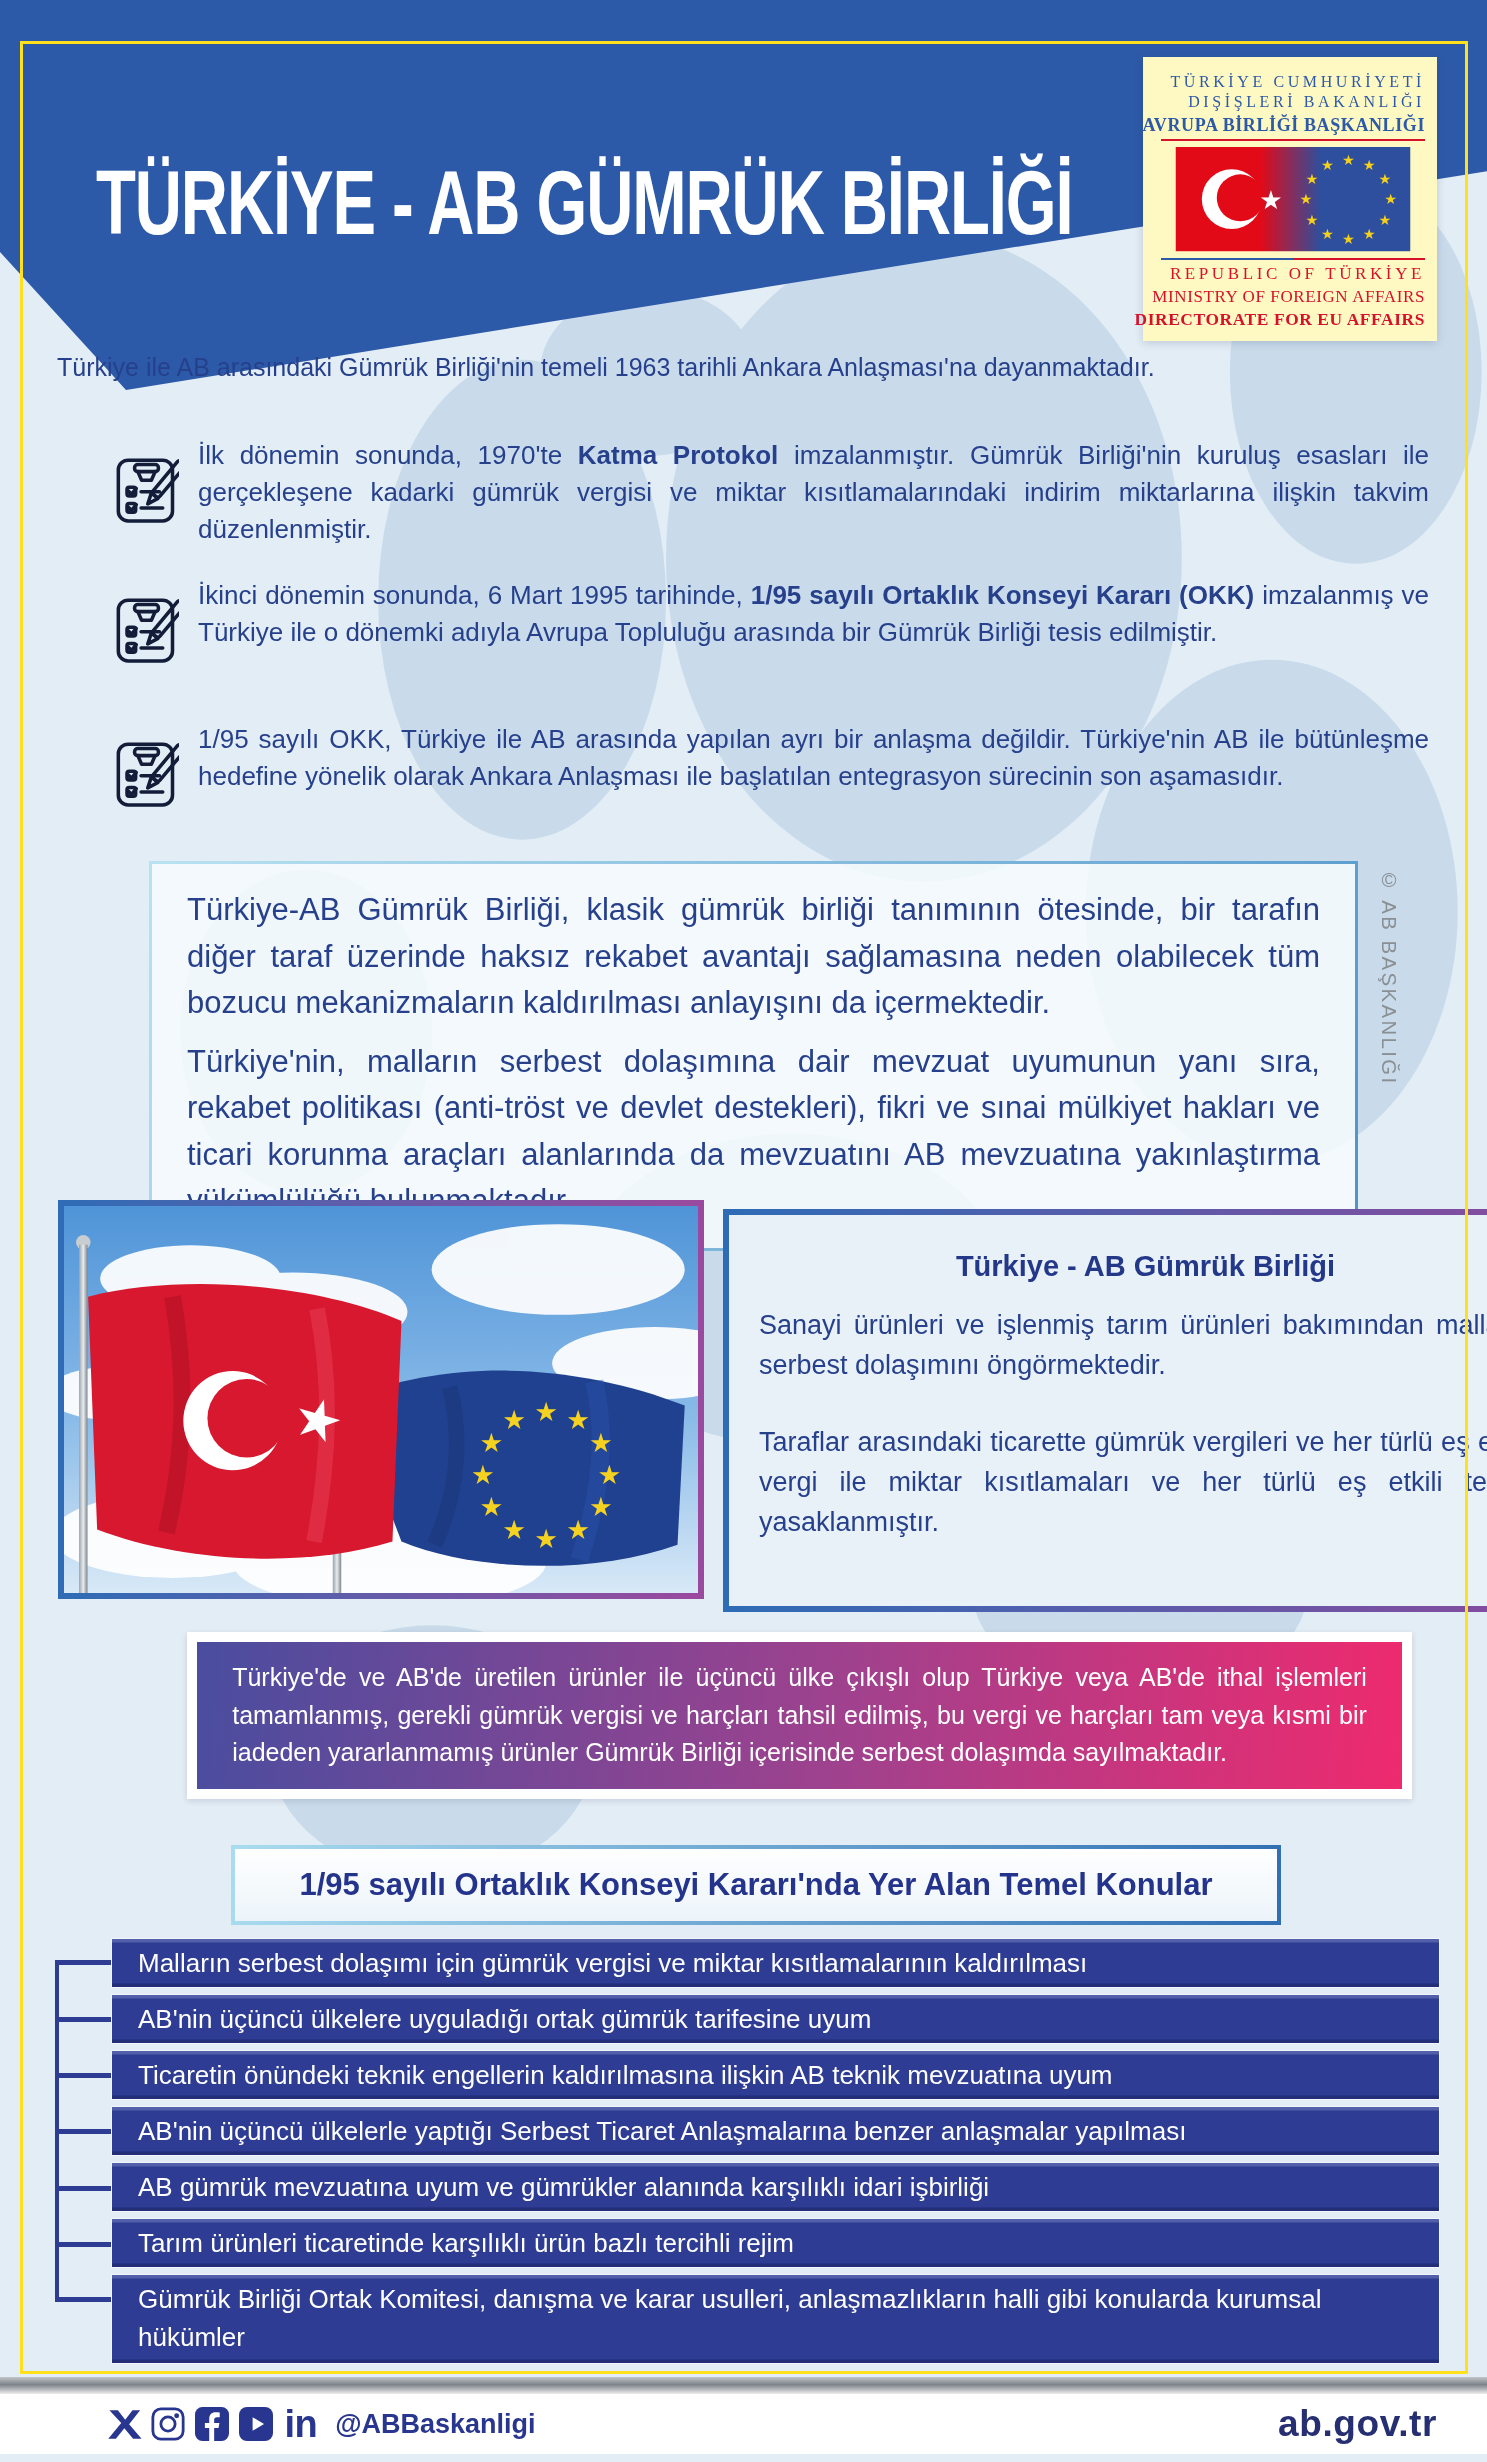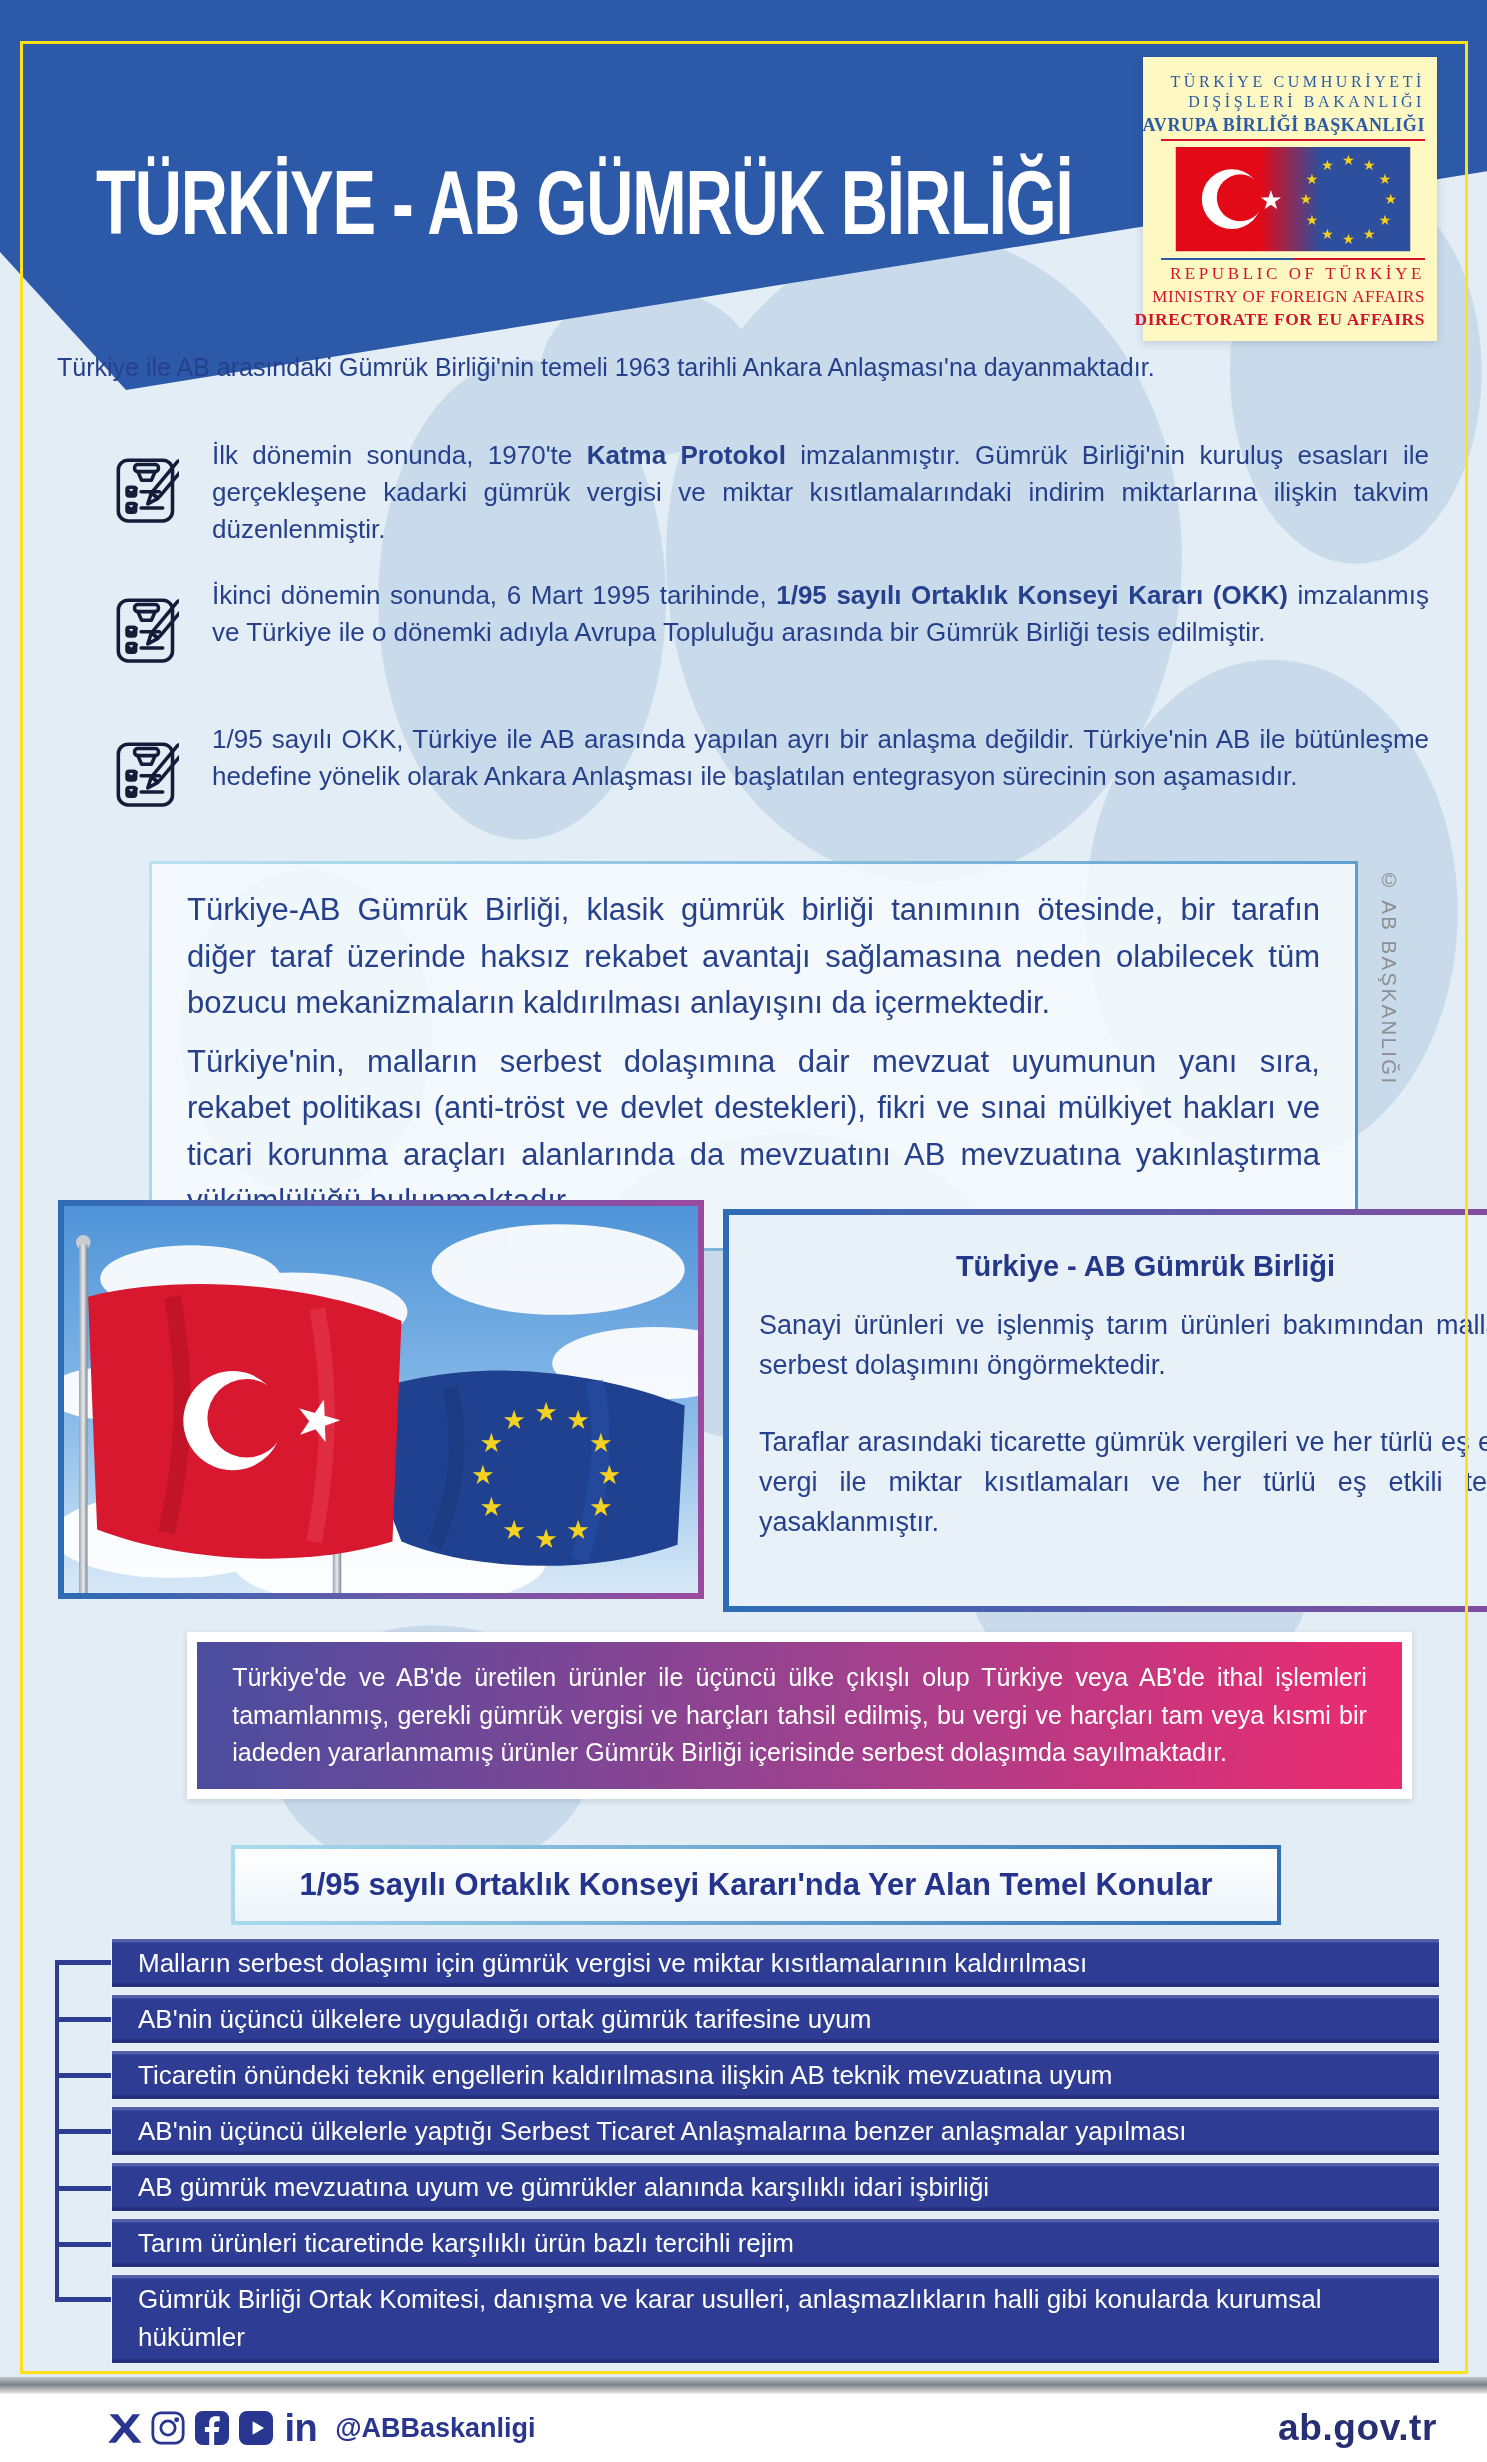--- a/index.html
+++ b/index.html
@@ -22,21 +22,21 @@
   .logo-tr1{color:#2d5aa8;font-size:16px;letter-spacing:3.6px;white-space:nowrap;}
   .logo-tr3{color:#2d5aa8;font-size:18px;font-weight:700;letter-spacing:0.6px;margin-top:3.6px;white-space:nowrap;}
   .logo-rule1{width:264px;height:2.4px;background:#d6112b;margin:3.6px 0 6px;}
   .logo-rule2{width:264px;height:2.4px;background:linear-gradient(90deg,#2d5aa8 0 50%,#d6112b 50% 100%);margin:6px 0 4.8px;}
   .logo-en1{color:#d6112b;font-size:17px;letter-spacing:3.6px;white-space:nowrap;}
   .logo-en2{color:#d6112b;font-size:17px;letter-spacing:0.6px;margin-top:2.4px;white-space:nowrap;}
   .logo-en3{color:#d6112b;font-size:17.4px;font-weight:700;letter-spacing:0.6px;margin-top:2.4px;white-space:nowrap;}
 
   
   .intro{left:57px;top:348px;width:1381px;font-size:25px;line-height:1.55;z-index:3;}
-  .bullet{left:114px;width:1315px;display:flex;gap:33px;z-index:3;}
+  .bullet{left:114px;width:1315px;display:flex;gap:19px;z-index:3;}
   .bullet .doc-icon{flex:0 0 65px;width:65px;height:85px;margin-top:9.6px;}
   .bullet .btxt{flex:1;font-size:26px;line-height:1.42;text-align:justify;}
   .b1{top:437px;} .b2{top:577px;} .b3{top:721px;}
   .btxt b{font-weight:700;}
 
   
   .info-box{left:149px;top:861px;width:1209px;box-sizing:border-box;border:3.6px solid;
     border-image:linear-gradient(120deg,#b9e2f1,#4e93c9) 1;background:rgba(245,250,253,.88);
     padding:23px 35px;z-index:3;}
   .info-box p{margin:0;font-size:31px;line-height:1.5;text-align:justify;}
@@ -69,21 +69,21 @@
   .topics{left:111px;top:1938px;width:1329px;z-index:3;}
   .topic-bar{box-sizing:border-box;background:#2e3c93;border:1.8px solid #f2f6fa;margin-bottom:6px;
     height:50px;display:flex;align-items:center;padding:0 24px 0 26px;color:#ffffff;font-size:26px;
     box-shadow:inset 0 3.6px 0 rgba(150,160,215,.35), inset 0 -3.6px 0 rgba(5,10,50,.28);}
   .topic-bar.tall{height:90px;line-height:1.45;}
   .bracket{background:#2e3c93;z-index:3;}
 
   
   .gray-strip{left:0;top:2377px;width:1488px;height:17px;
     background:linear-gradient(180deg,#c2c6ca 0%,#7d838a 45%,#eceded 100%);z-index:4;}
-  .footer{left:0;top:2394px;width:1488px;height:68px;background:#ffffff;z-index:4;
+  .footer{left:0;top:2394px;width:1488px;height:60px;background:#ffffff;z-index:4;
     display:flex;align-items:center;padding:0 51px 0 108px;box-sizing:border-box;gap:9.6px;}
   .footer svg{height:34px;width:auto;}
   .x-svg{height:31px !important;}
   .li-glyph{font-size:38px;font-weight:800;color:#28368f;letter-spacing:-0.6px;margin-left:2.4px;
     font-family:"Liberation Sans",sans-serif;}
   .handle{font-size:27px;font-weight:600;color:#28368f;margin-left:8.4px;}
   .site{margin-left:auto;font-size:37px;font-weight:600;color:#272f73;letter-spacing:0.6px;}
 </style>
 </head>
 <body>

